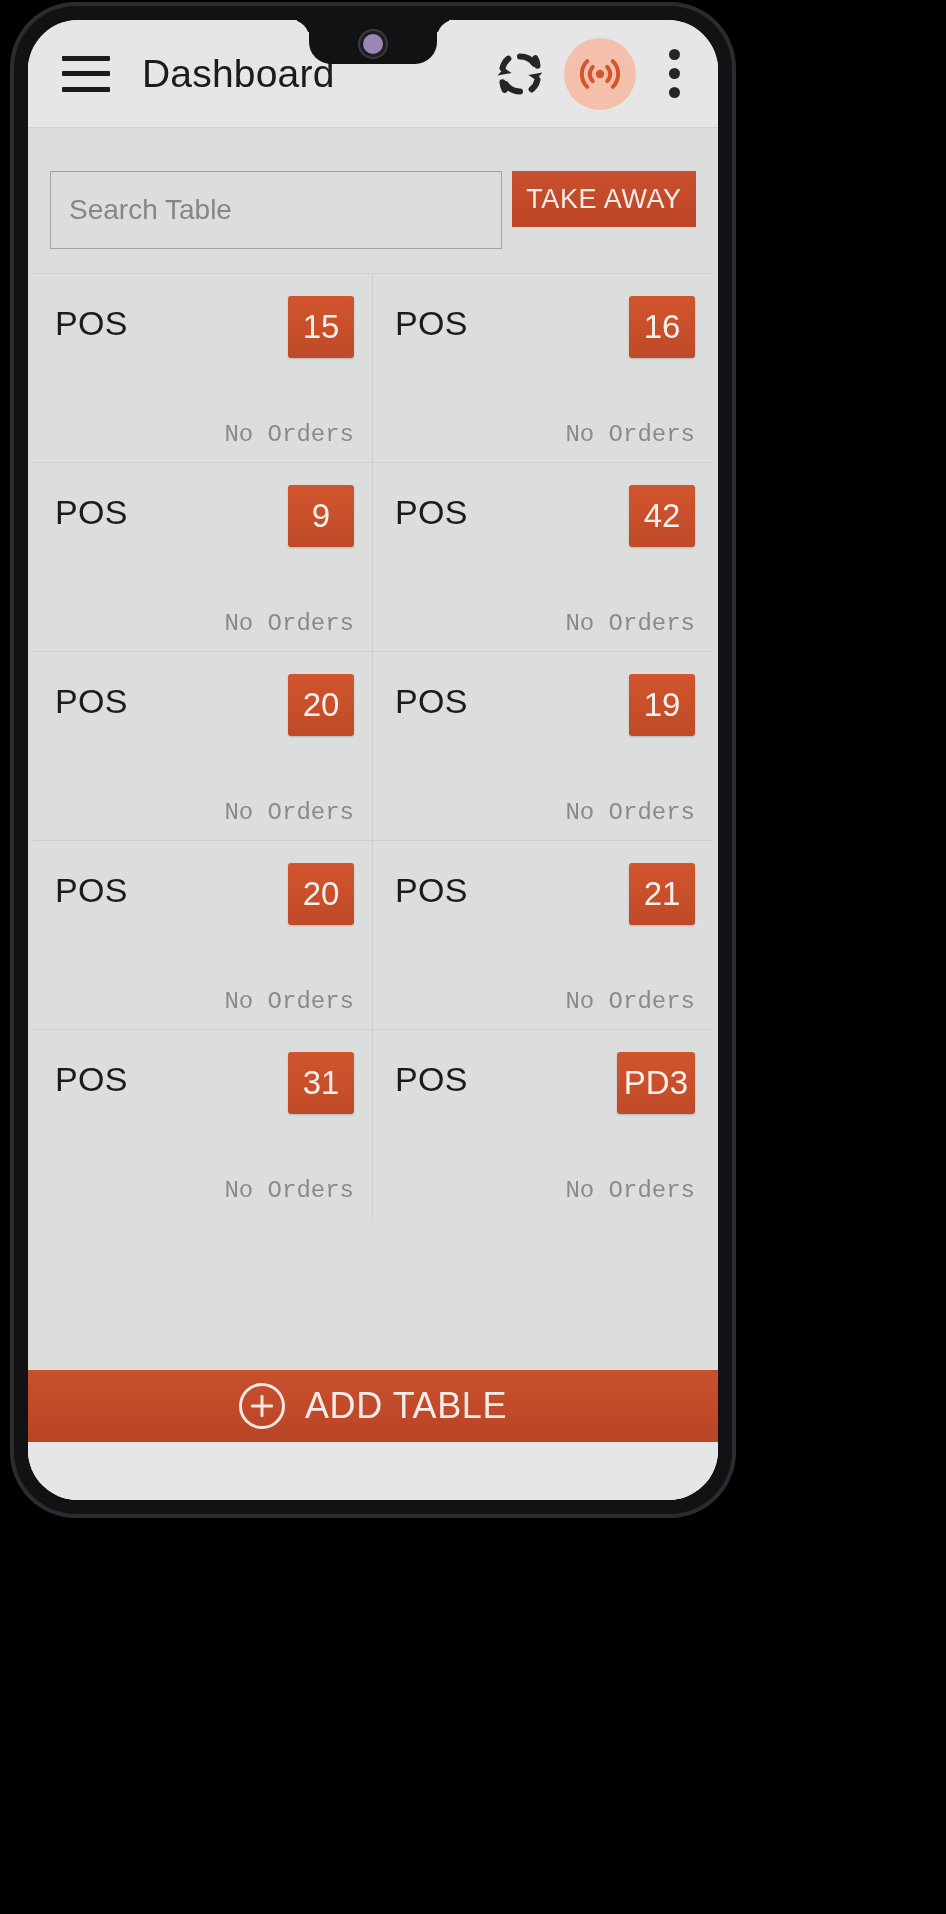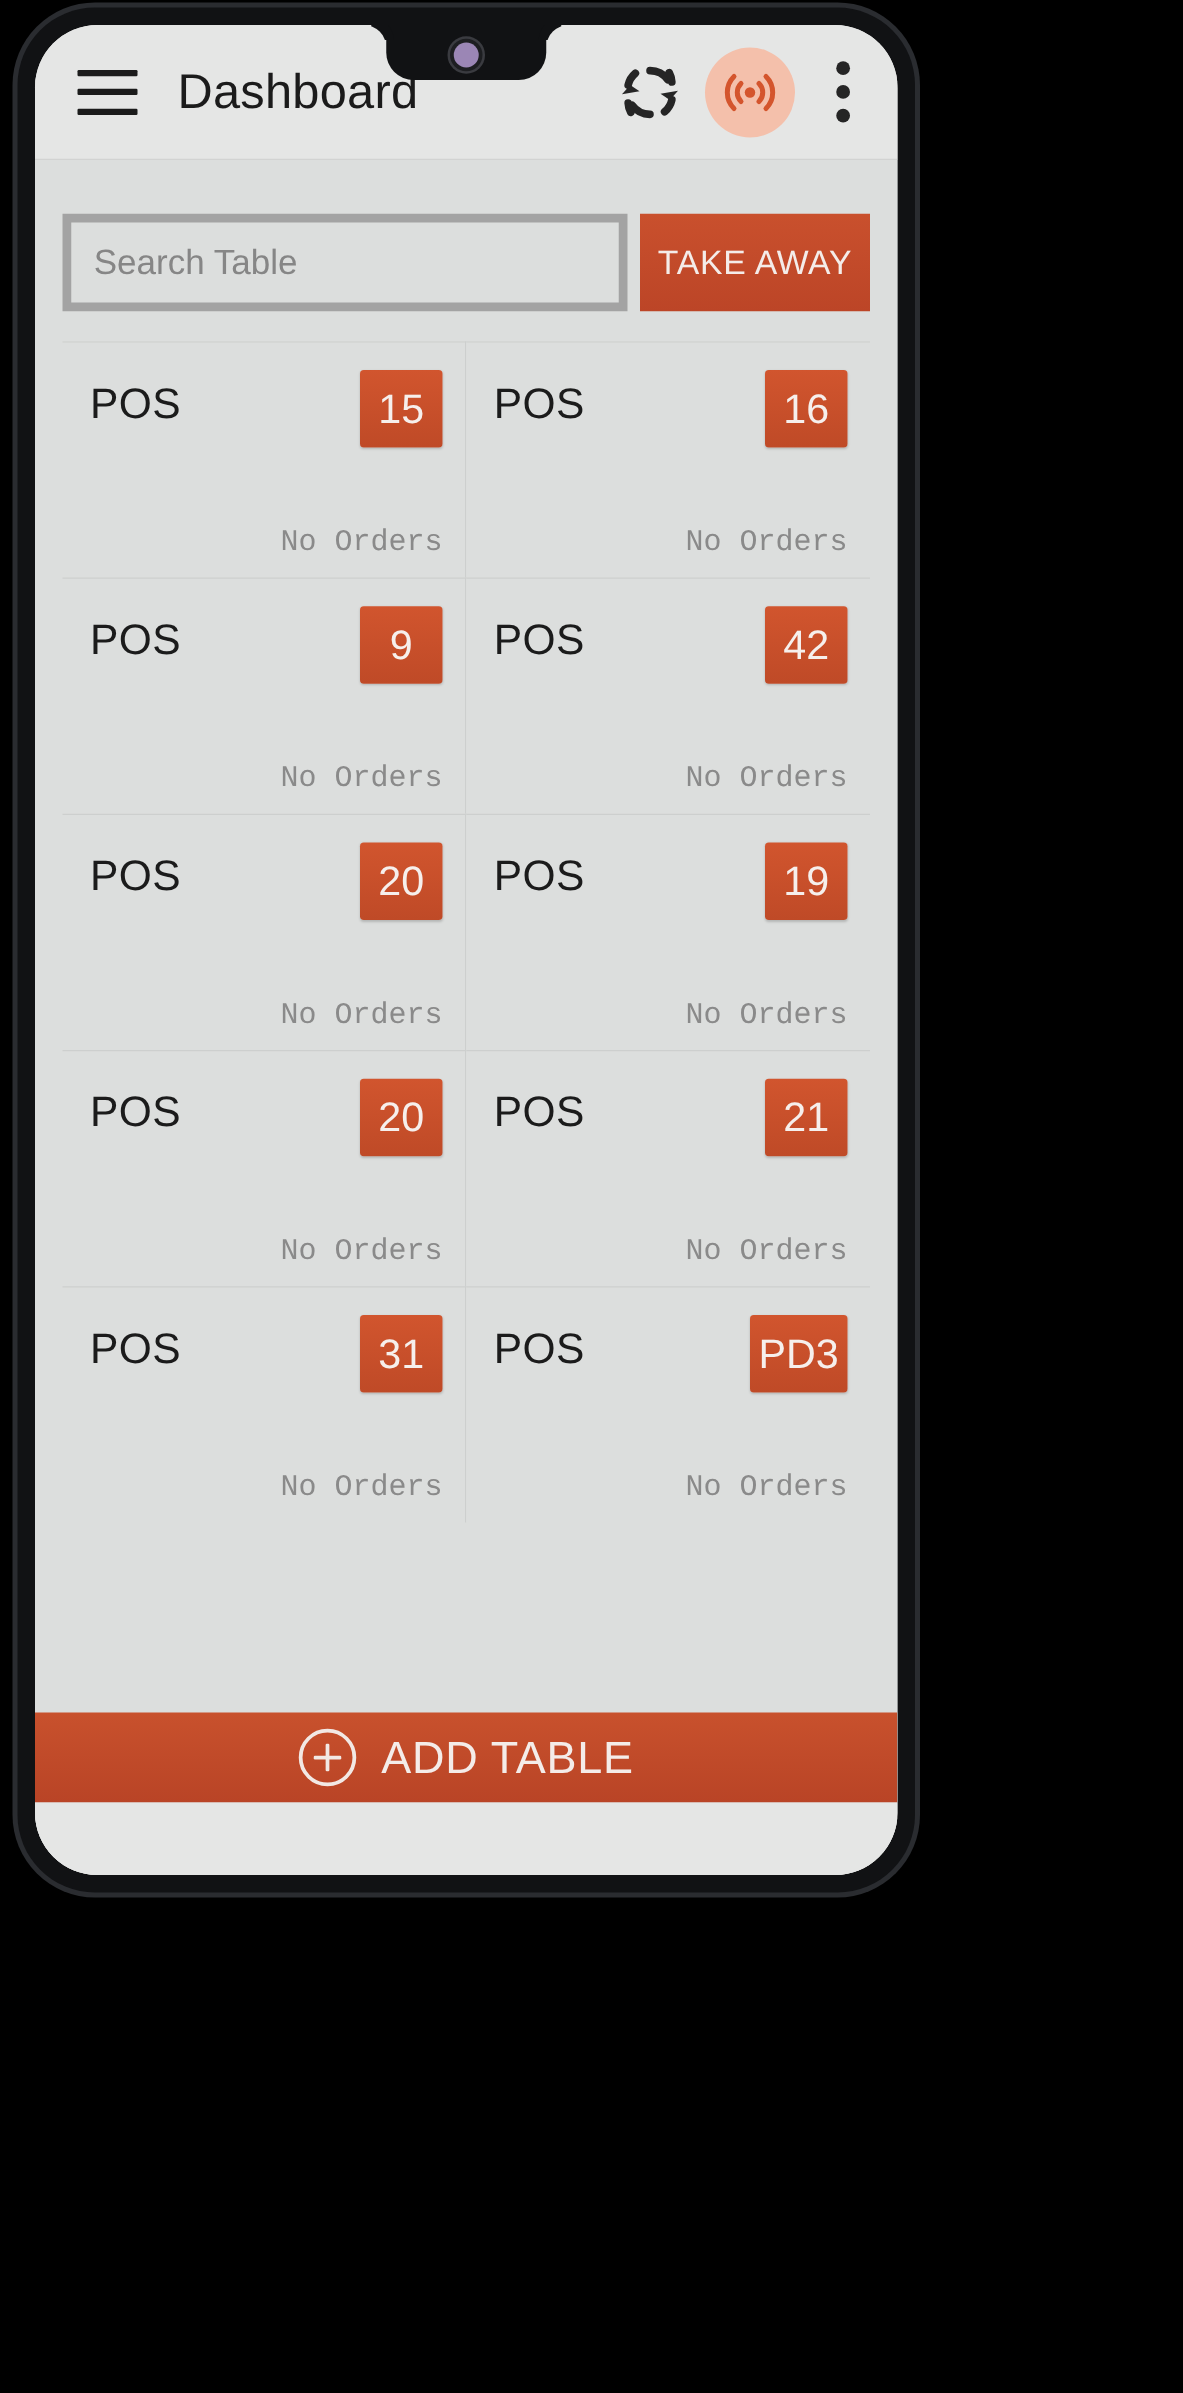--- a/index.html
+++ b/index.html
@@ -146,49 +146,49 @@
     display: flex;
     align-items: stretch;
     padding: 44px 22px 24px 22px;
     gap: 10px;
     flex: 0 0 auto;
   }
   .search-input {
     flex: 1 1 auto;
     height: 78px;
     background: #dcdedd;
-    border: 7px solid #a3a3a3;
+    border: 1px solid #a3a3a3;
     font-size: 28px;
     color: #7b7b7b;
     padding: 18px 18px;
     font-family: "Liberation Sans", sans-serif;
     outline: none;
   }
   .search-input::placeholder { color: #868686; }
   .takeaway-btn {
     width: 184px;
-    height: 78px;
+    height: 56px;
     background: linear-gradient(180deg, #c9502d 0%, #bc4527 100%);
     color: #f4ece9;
     border: none;
     font-size: 27px;
     letter-spacing: 0.6px;
     font-family: "Liberation Sans", sans-serif;
     cursor: pointer;
     display: flex;
     align-items: center;
     justify-content: center;
   }
 
   
   .tables-grid {
     flex: 1 1 auto;
     display: grid;
     grid-template-columns: 1fr 1fr;
-    padding: 0 22px;
+    padding: 0 5px;
     overflow: hidden;
     align-content: start;
   }
   .table-card {
     height: 189px;
     background: #dcdedd;
     border-top: 1px solid #cdcfce;
     border-right: 1px solid #cdcfce;
     position: relative;
     padding: 22px 18px 14px 22px;

